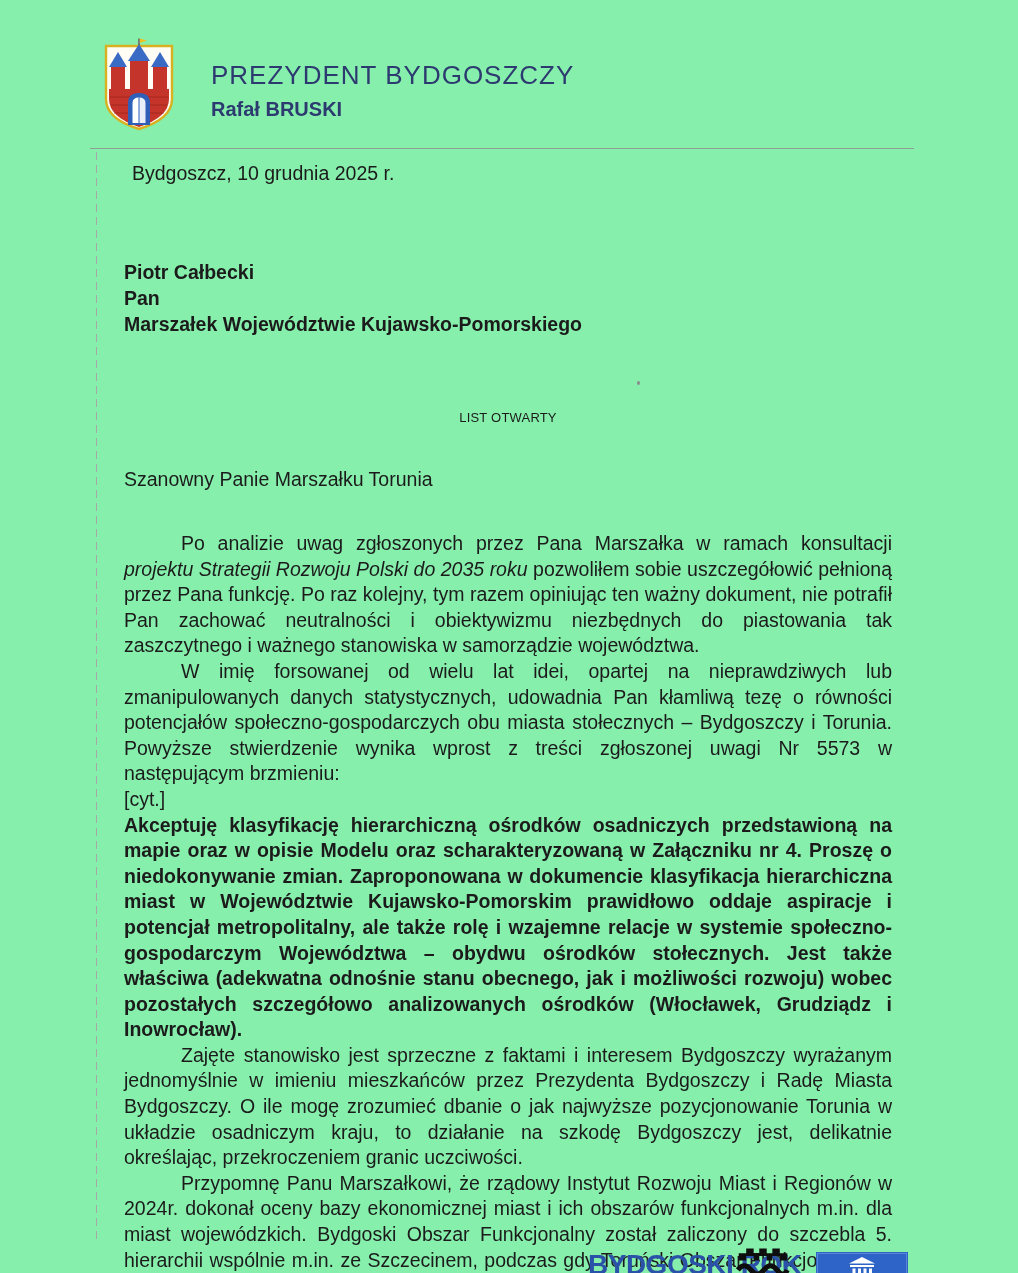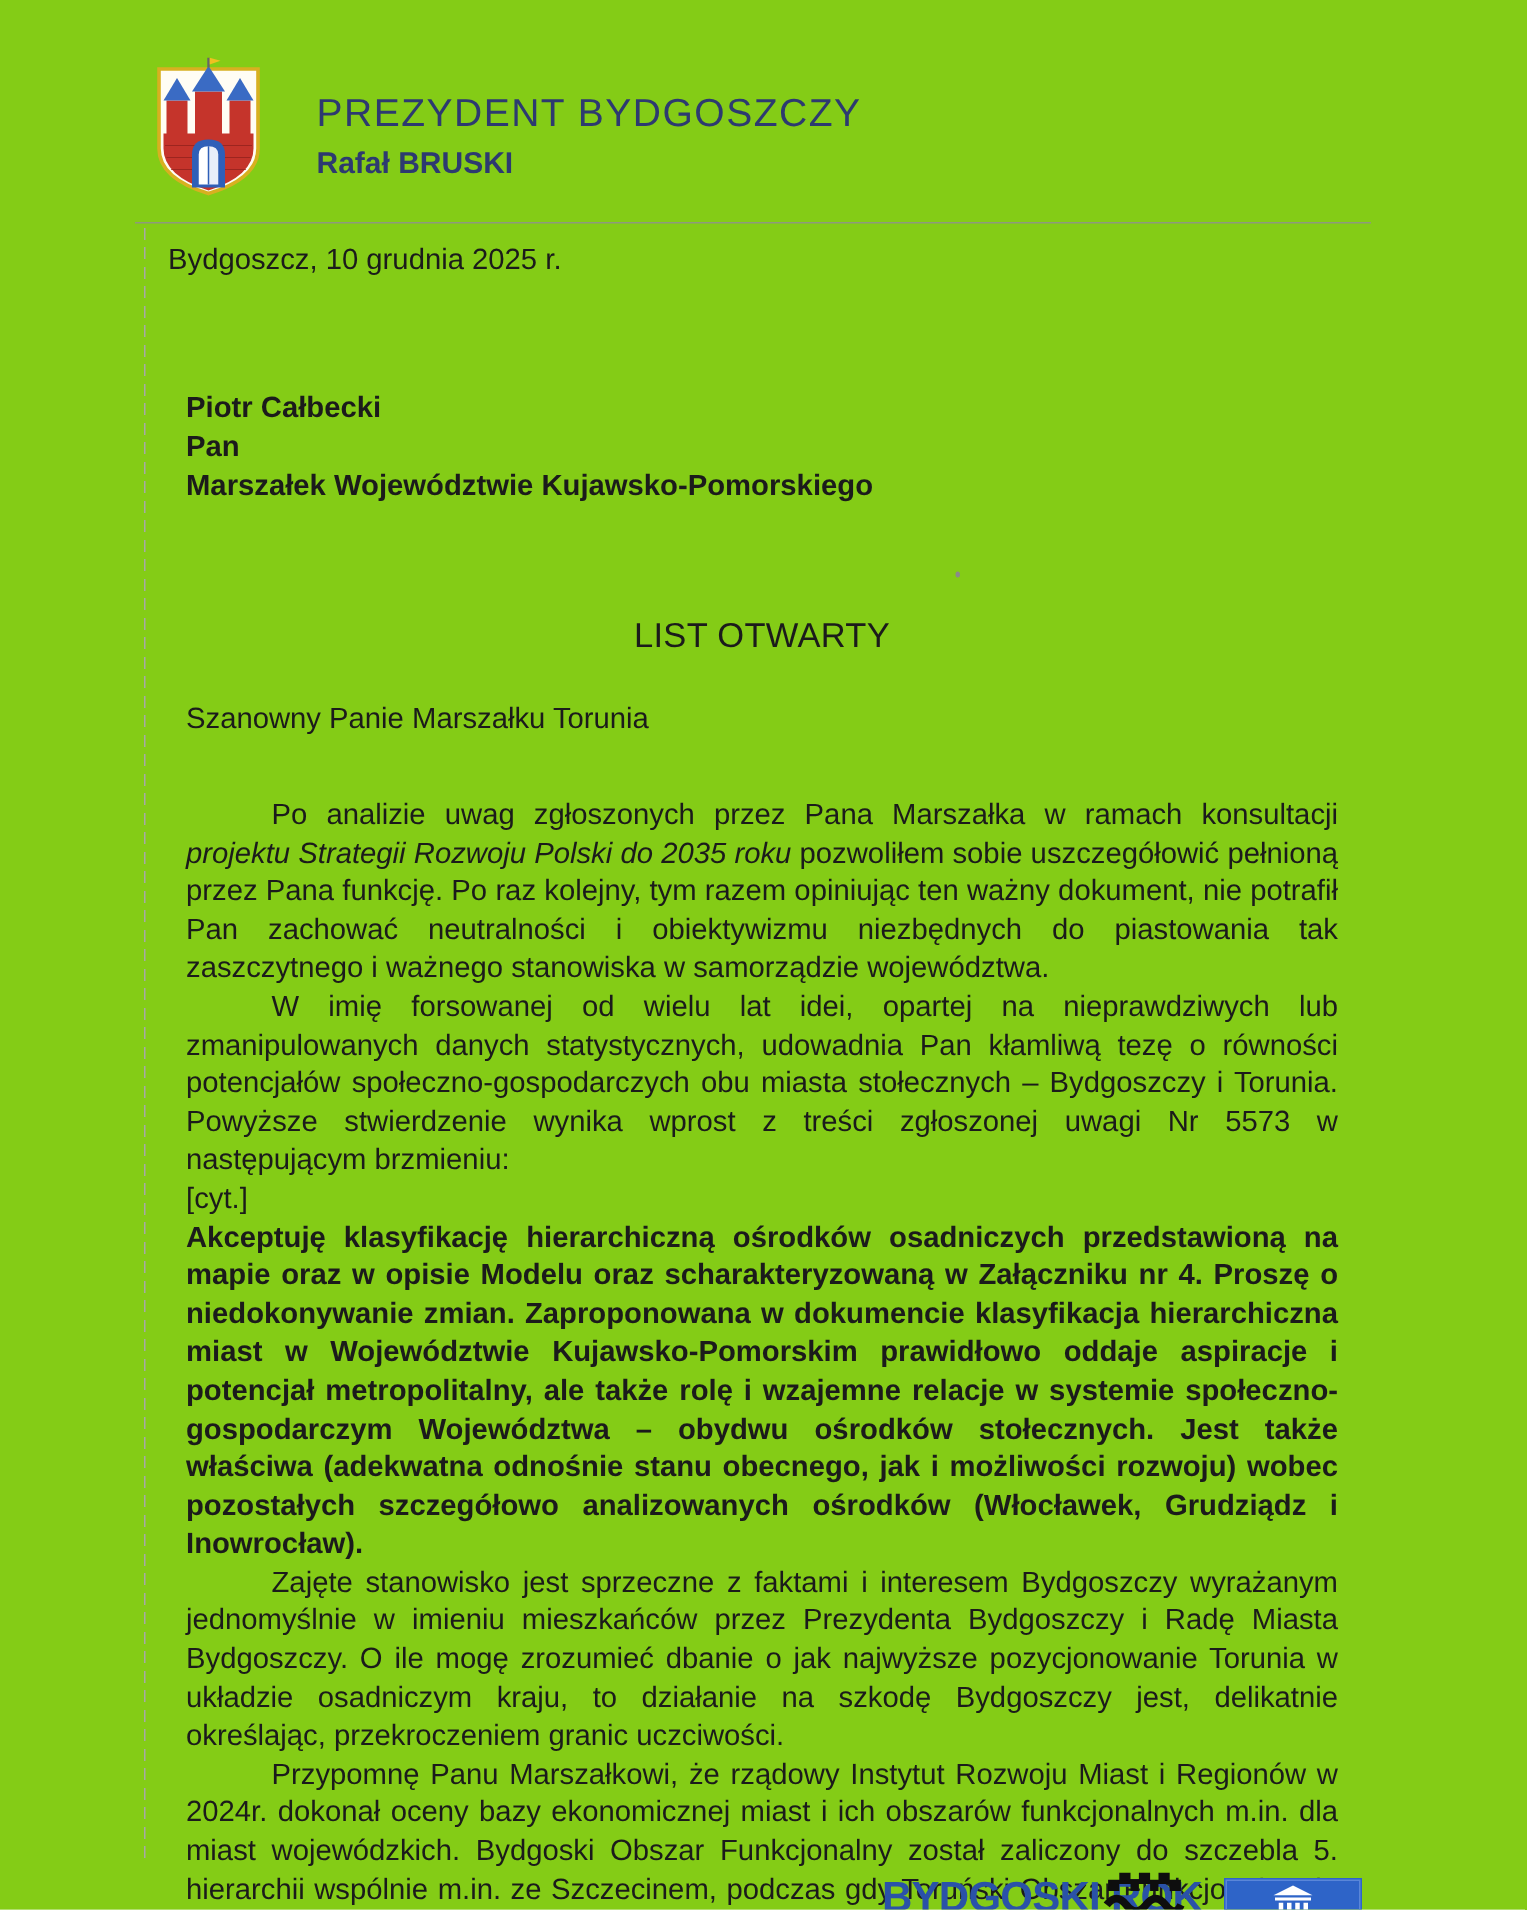--- a/index.html
+++ b/index.html
@@ -5,21 +5,21 @@
   html, body { margin: 0; padding: 0; }
   body {
     width: 1018px; height: 1273px;
     background: #ffffff;
     position: relative;
     overflow: hidden;
     font-family: "Liberation Sans", sans-serif;
     color: #1b1b1b;
     -webkit-font-smoothing: antialiased;
   }
-  .page { position: absolute; inset: 0; background: #84cc16; }
+  .page { position: absolute; inset: 0; background: #86efac; }
 
   
   .coat-of-arms { position: absolute; left: 99px; top: 37px; width: 80px; height: 96px; }
   .letterhead-text { position: absolute; left: 211px; top: 60px; }
   .office-title {
     font-size: 26px; letter-spacing: 1px; color: #2d3a70; font-weight: 400;
   }
   .office-holder {
     font-size: 20px; color: #2d3a70; margin-top: 7px; font-weight: 700;
   }
@@ -32,25 +32,25 @@
   .fold-line {
     position: absolute; left: 96px; top: 152px; width: 1px; height: 1092px;
     background-image: repeating-linear-gradient(to bottom, #a8a8a8 0 8px, transparent 8px 13px);
   }
   .scan-dot {
     position: absolute; left: 637px; top: 381px; width: 3px; height: 4px;
     background: #8a8a8a; border-radius: 50%;
   }
 
   
-  .meta-block { position: absolute; left: 112px; top: 160px; font-size: 19.5px; line-height: 27px; }
+  .meta-block { position: absolute; left: 132px; top: 160px; font-size: 19.5px; line-height: 27px; }
   .recipient-block { position: absolute; left: 124px; top: 259px; font-size: 19.5px; line-height: 26px; font-weight: bold; }
   .subject-line {
     position: absolute; left: 124px; top: 410px; width: 768px;
-    text-align: center; font-size: 23px; letter-spacing: 0.2px;
+    text-align: center; font-size: 13px; letter-spacing: 0.2px;
   }
   .greeting-line { position: absolute; left: 124px; top: 468px; font-size: 19.5px; }
 
   .body-block {
     position: absolute; left: 124px; top: 531px; width: 768px;
     font-size: 19.5px; line-height: 25.6px; text-align: justify;
   }
   .para { margin: 0; text-indent: 57px; }
   .para.no-indent { text-indent: 0; }
   .para .run-italic { font-style: italic; }

